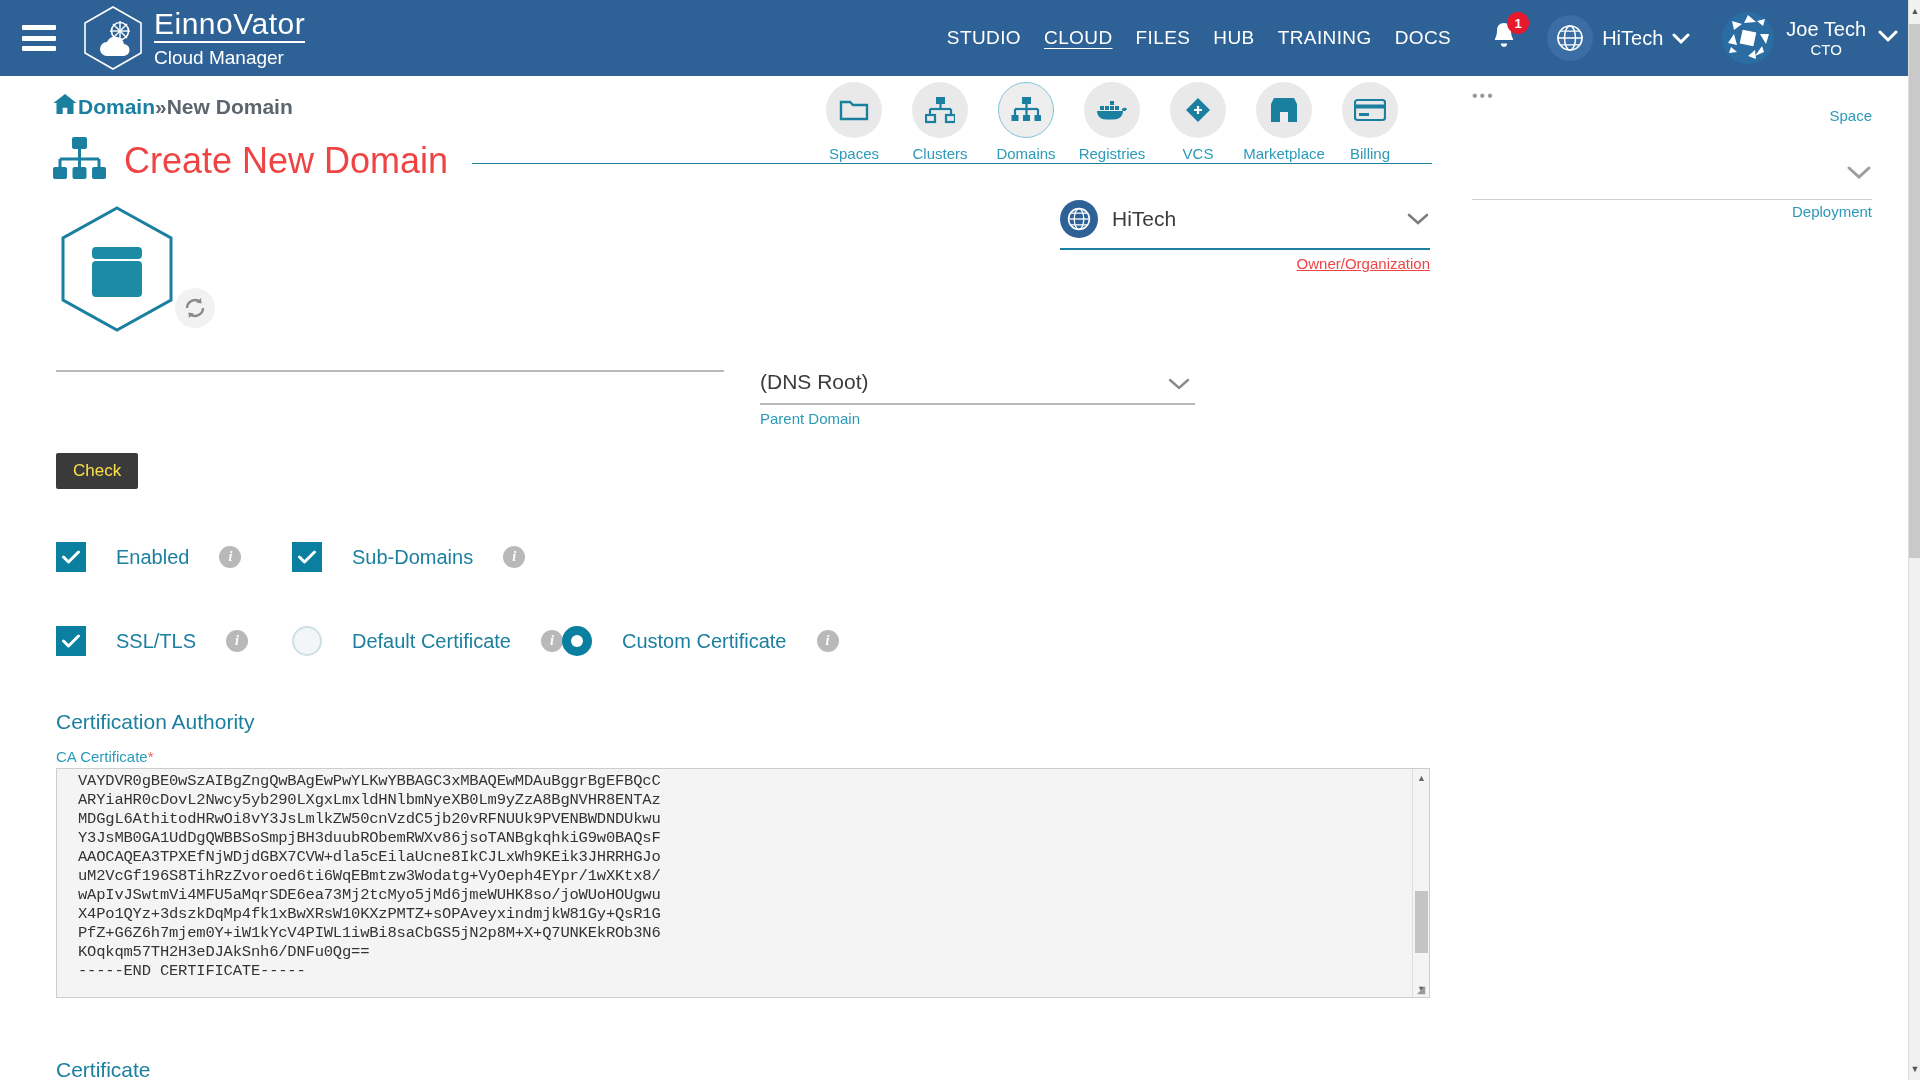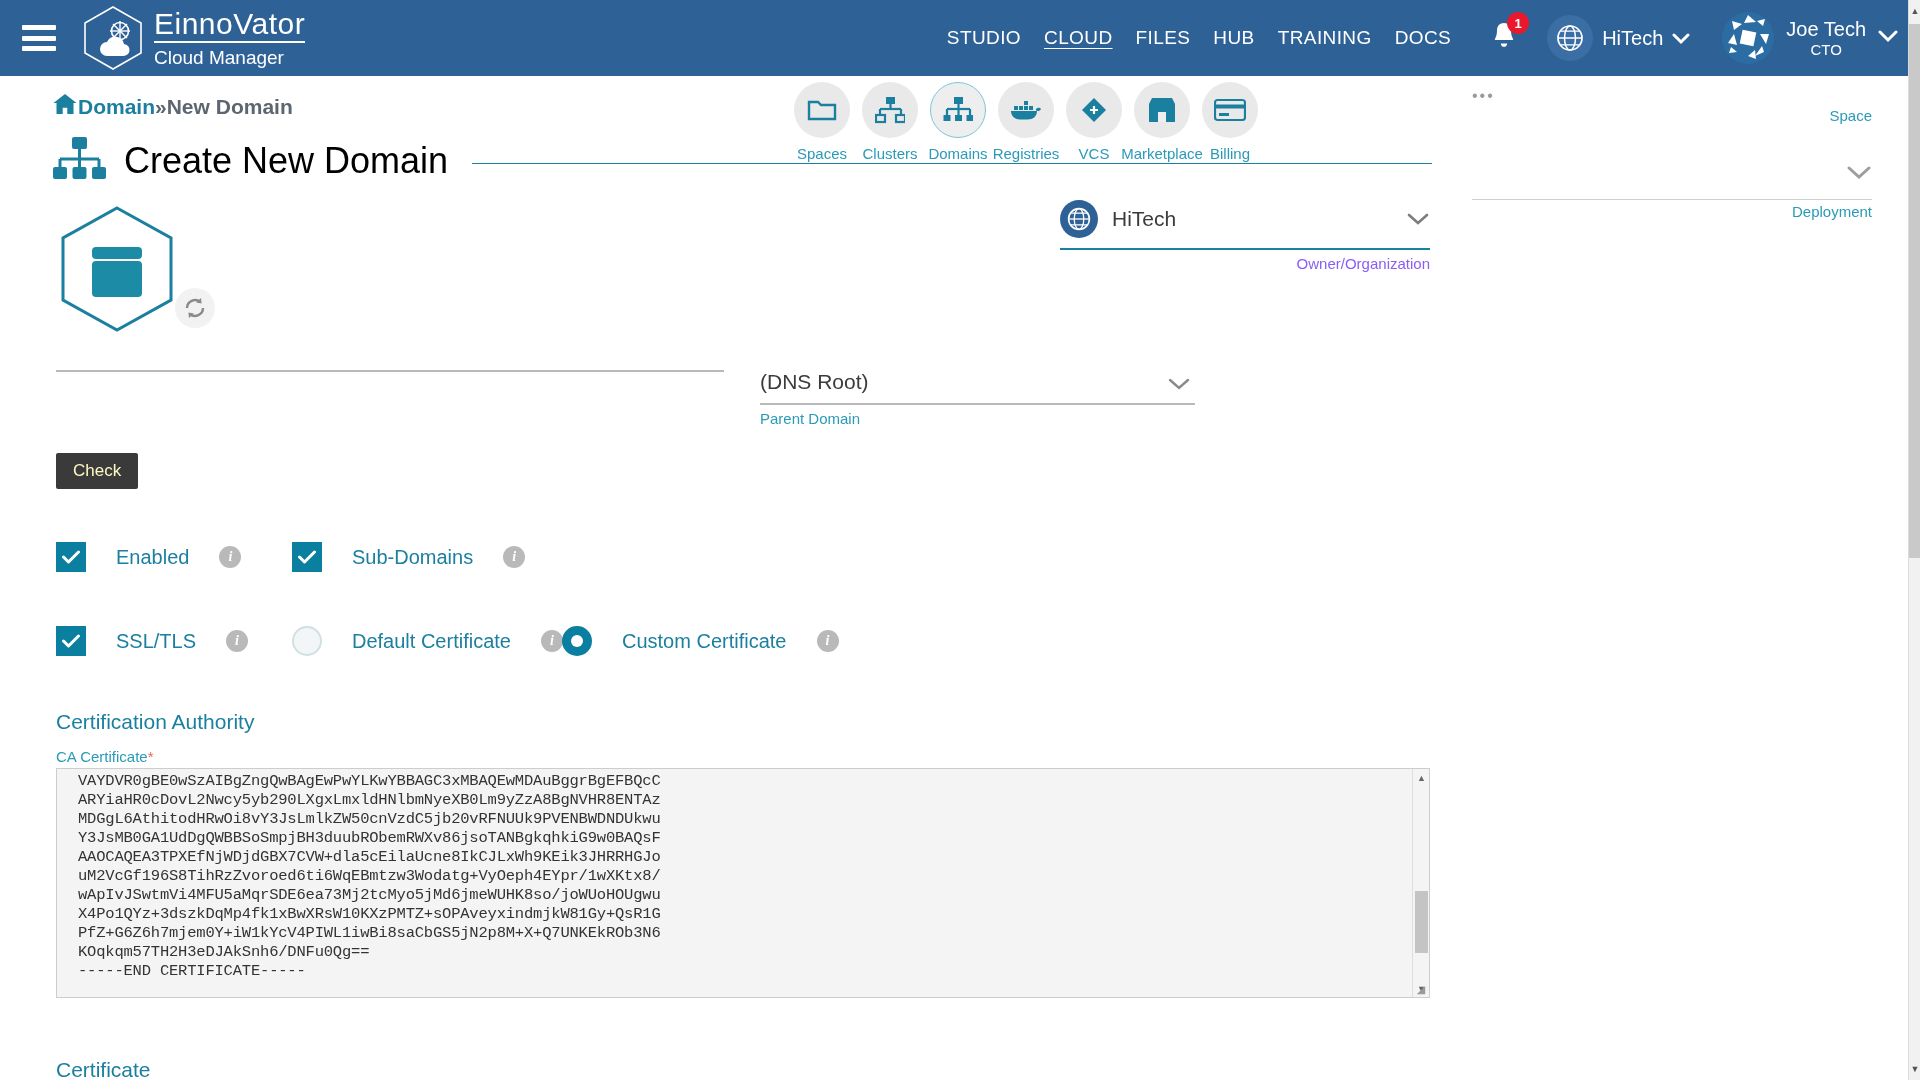--- a/index.html
+++ b/index.html
@@ -101,27 +101,27 @@
   .crumb-home { color: #1b7fa0; }
   .crumb-link { color: #1b7fa0; cursor: pointer; }
   .crumb-sep { color: #5c6670; }
   .crumb-current { color: #5c6670; }
 
   
   .title-row {
     position: absolute; top: 135px; left: 52px;
     display: flex; align-items: center; gap: 18px; width: 1380px;
   }
-  .title-text { font-size: 36px; color: #000000; white-space: nowrap; }
+  .title-text { font-size: 36px; color: #ef4444; white-space: nowrap; }
   .title-rule { flex: 1; height: 1px; background: #1b7fa0; margin-left: 6px; margin-top: 4px; }
 
   
   .icon-toolbar {
-    position: absolute; top: 82px; left: 788px;
-    display: flex; 
+    position: absolute; top: 82px; left: 820px;
+    display: flex; gap: 18px;
   }
   .tb-item { width: 68px; display: flex; flex-direction: column; align-items: center; cursor: pointer; }
   .tb-circle {
     width: 56px; height: 56px; border-radius: 50%;
     background: #e9e9e9; display: flex; align-items: center; justify-content: center;
   }
   .tb-circle.active { border: 1px solid #7ec4d8; background: #eeeeee; }
   .tb-label { margin-top: 7px; font-size: 15px; color: #2a9ab8; }
 
   
@@ -159,32 +159,32 @@
   .owner-inner {
     display: flex; align-items: center; gap: 14px;
     border-bottom: 2px solid #1b7fa0; padding-bottom: 10px;
   }
   .owner-globe {
     width: 38px; height: 38px; border-radius: 50%;
     background: #2e6196; display: flex; align-items: center; justify-content: center; flex: 0 0 38px;
   }
   .owner-value { font-size: 21px; color: #3b3b3b; }
   .owner-chev { margin-left: auto; color: #7d7d7d; font-size: 20px; cursor: pointer; }
-  .owner-caption { text-align: right; font-size: 15px; color: #8b5cf6; margin-top: 5px; }
+  .owner-caption { text-align: right; font-size: 15px; color: #ef4444; margin-top: 5px; text-decoration: underline; }
 
   
   .fld { position: absolute; }
   .fld .val { font-size: 21px; color: #3b3b3b; padding-bottom: 9px; }
   .fld .line { height: 2px; background: #b9b9b9; }
   .fld .cap { font-size: 15px; color: #2a9ab8; margin-top: 5px; }
   .req { color: #e8685c; font-size: 15px; }
 
   .check-btn {
     position: absolute; top: 453px; left: 56px;
-    background: #3a3a3a; color: #fef9c3; font-size: 17px;
+    background: #3a3a3a; color: #fde047; font-size: 17px;
     padding: 8px 17px; border: none; cursor: pointer; border-radius: 2px;
   }
 
   
   .opt { display: flex; align-items: center; gap: 30px; }
   .cbox {
     width: 30px; height: 30px; background: #0a7fa0;
     display: flex; align-items: center; justify-content: center; cursor: pointer;
   }
   .cbox svg { display: block; }

